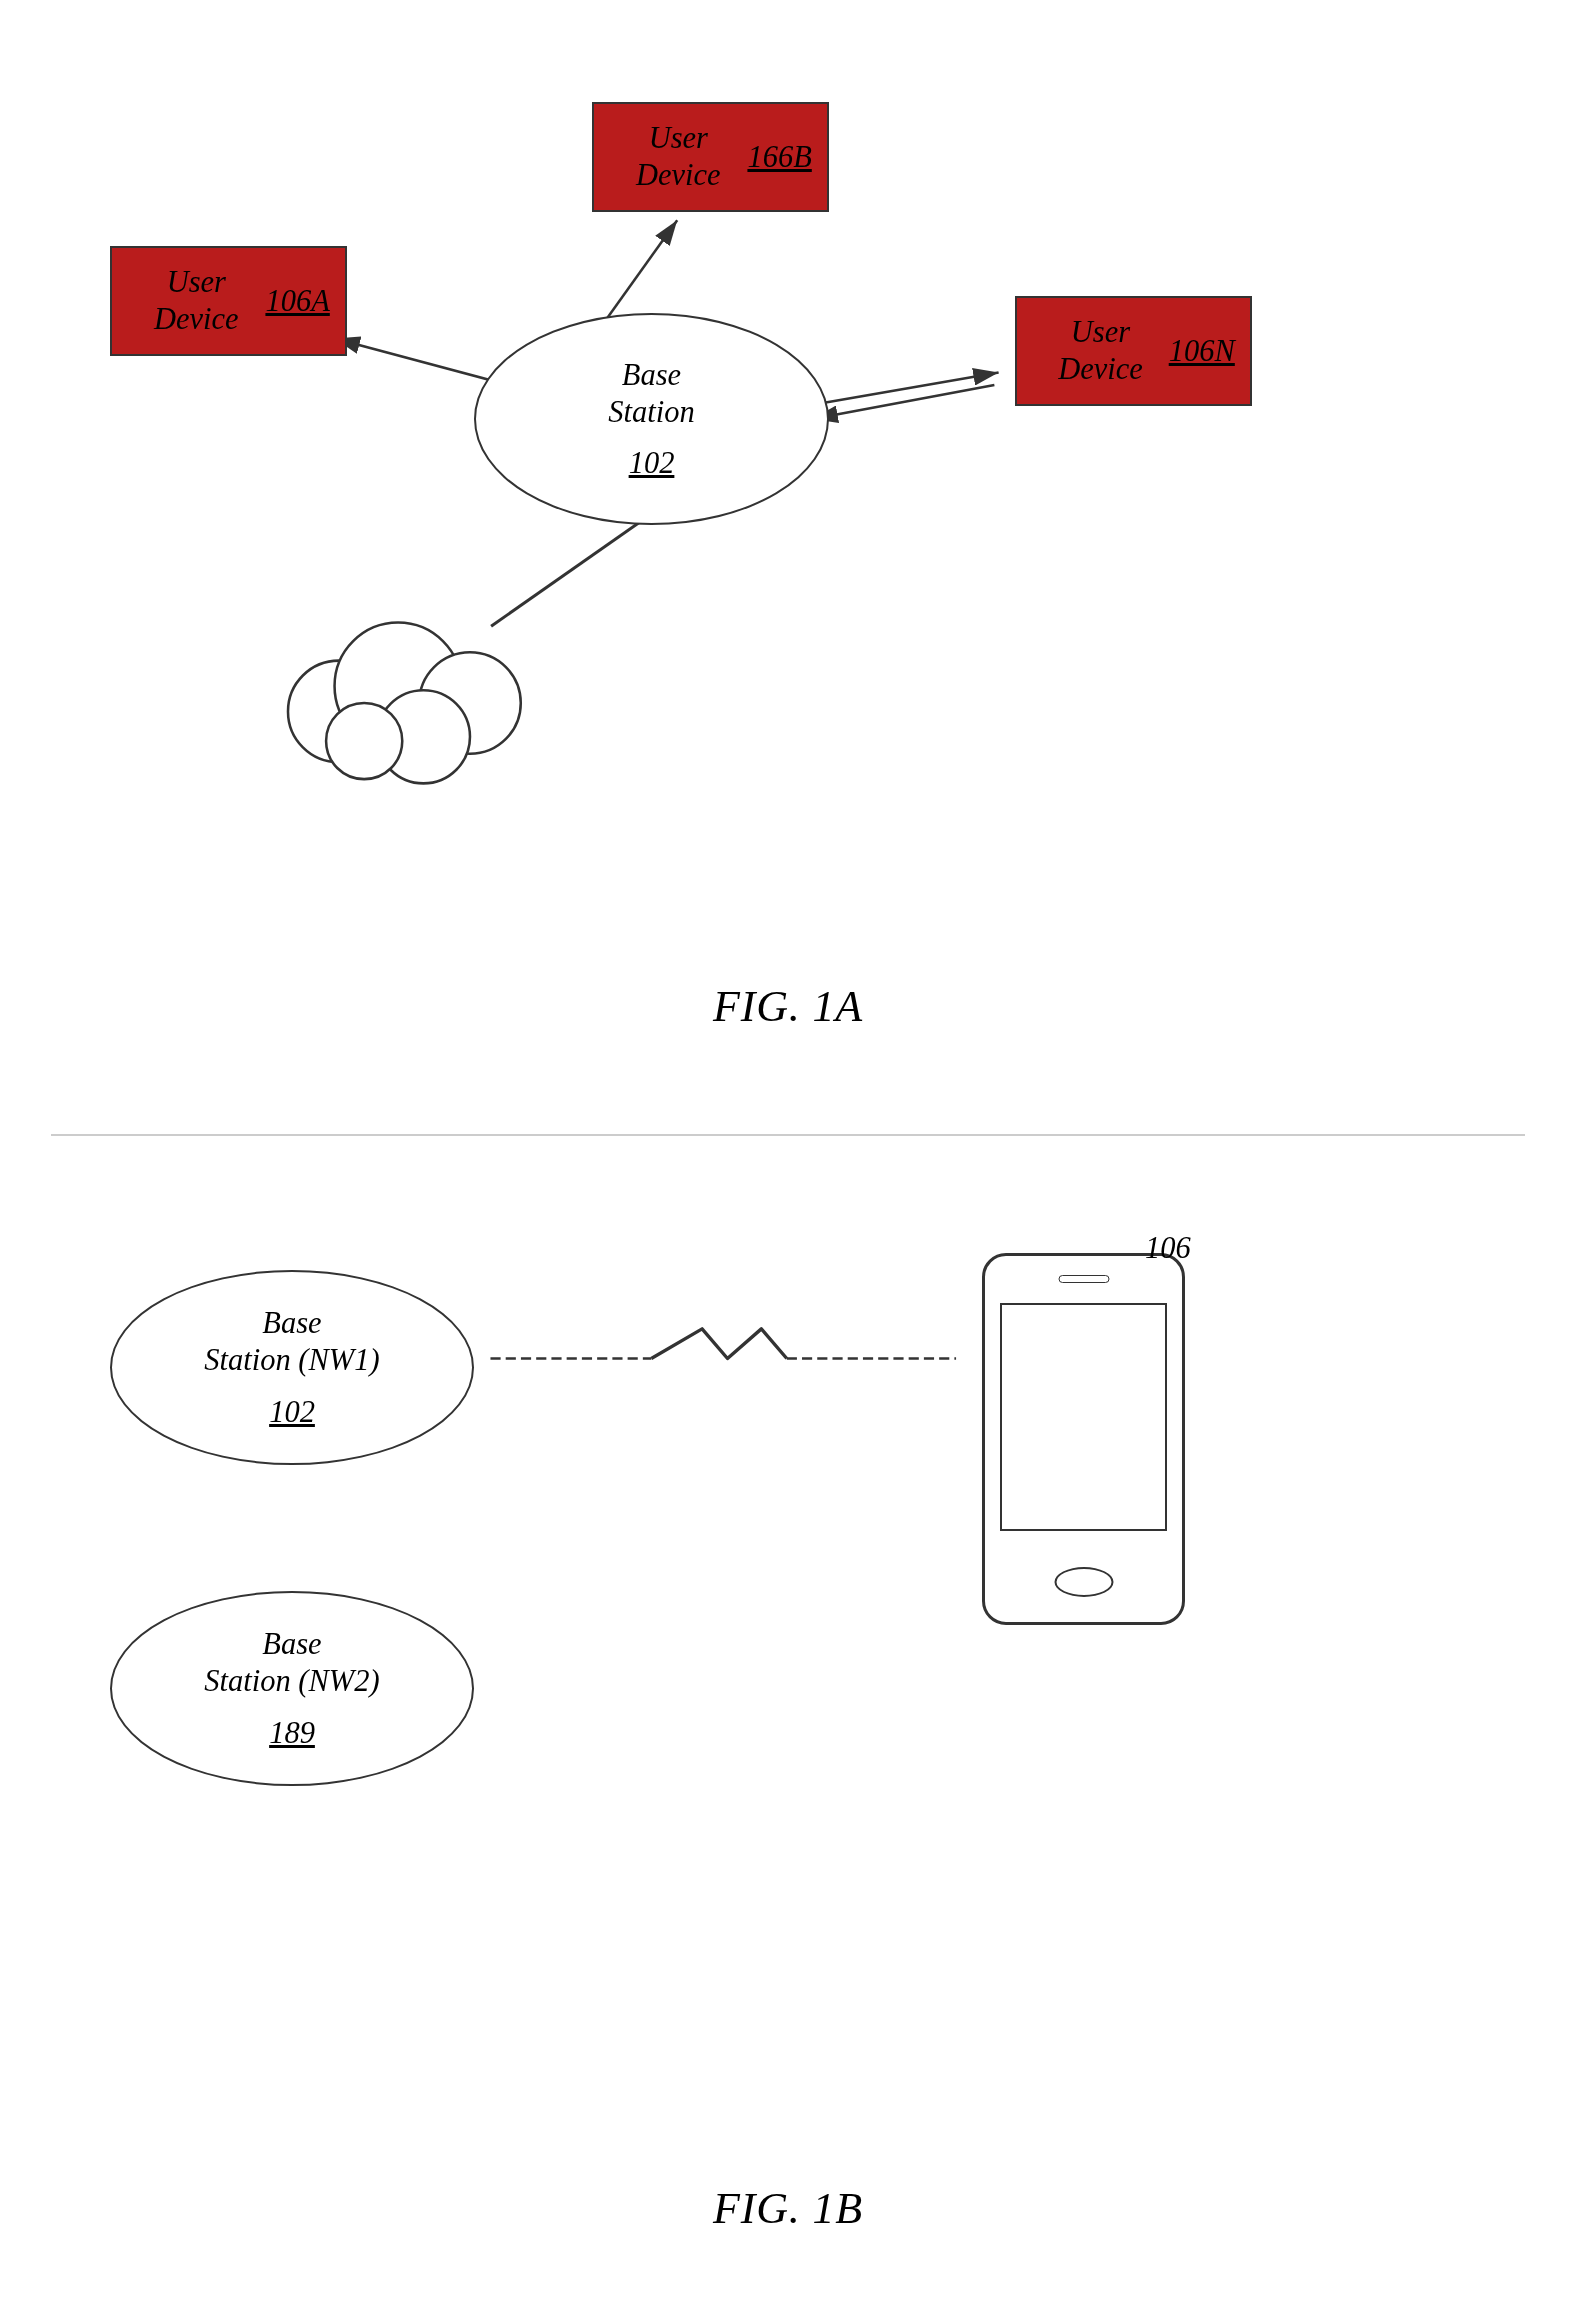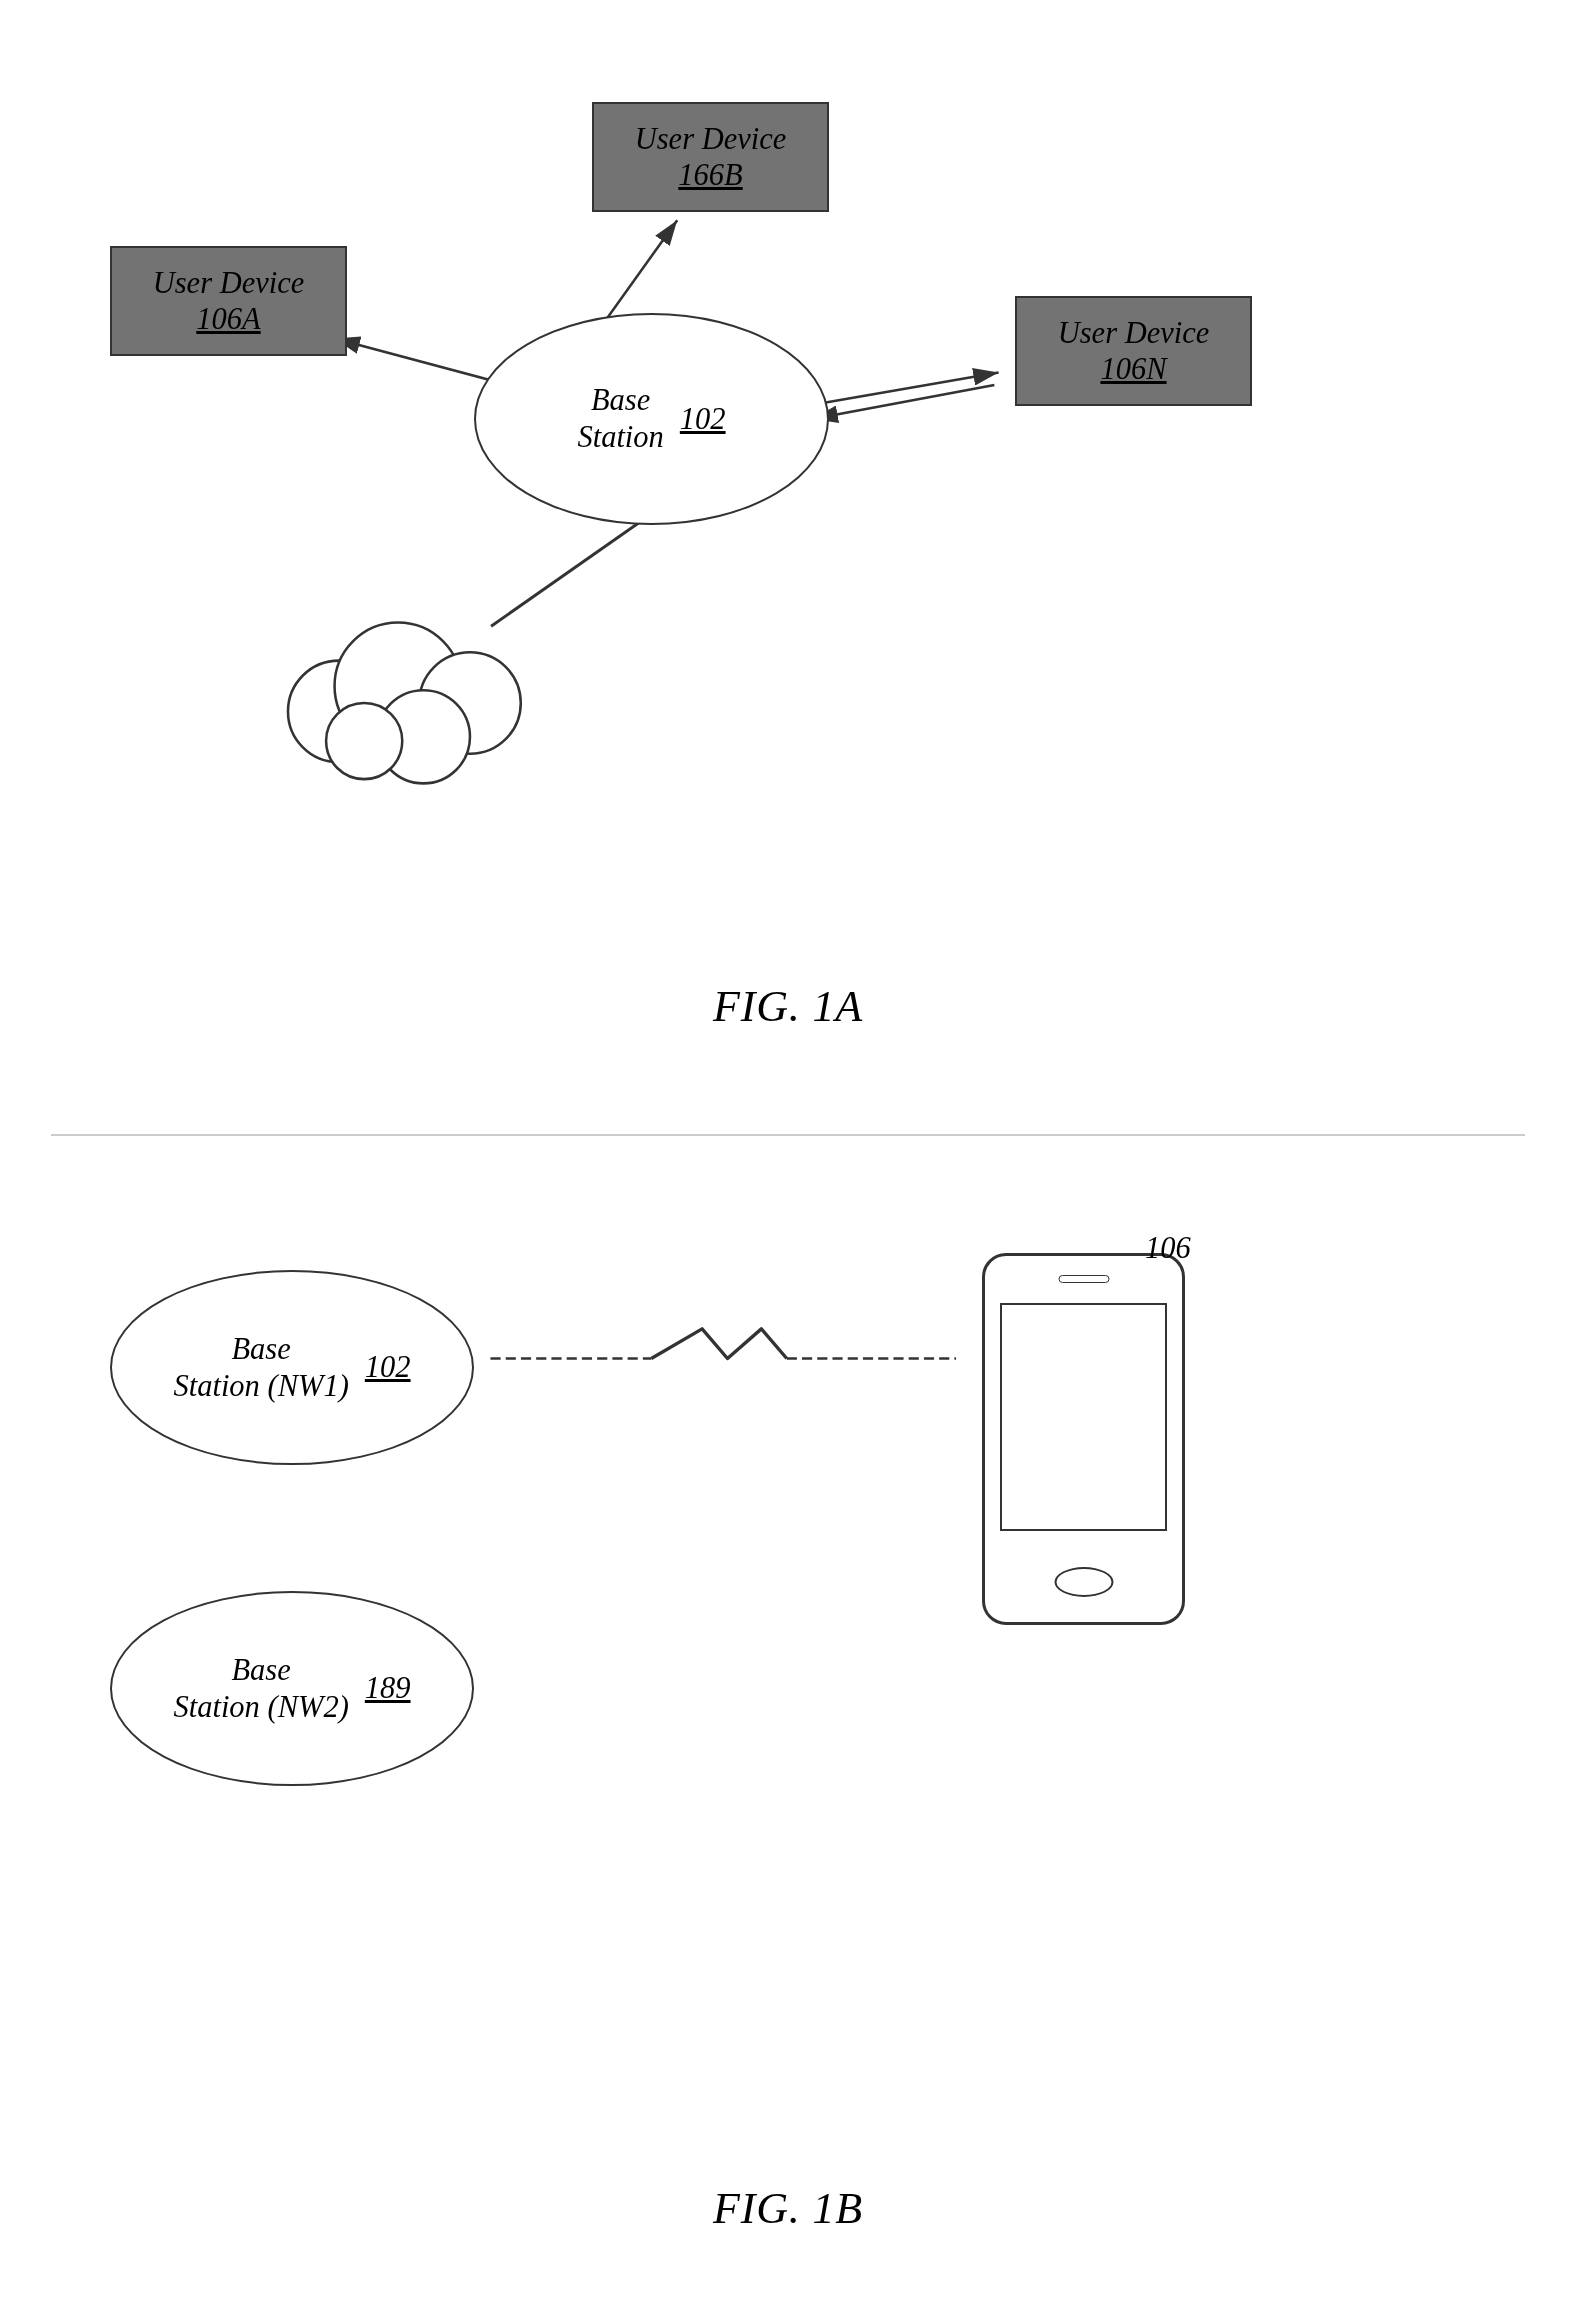--- a/index.html
+++ b/index.html
@@ -36,23 +36,23 @@
       font-size: 44px;
       font-style: italic;
       font-weight: normal;
       letter-spacing: 0.8px;
     }
 
     
     .box {
       position: absolute;
       border: 2.5px solid #333;
-      background: #737373;
+      background: #b91c1c;
       display: flex;
-      flex-direction: column;
+      flex-direction: row;
       align-items: center;
       justify-content: center;
       text-align: center;
       padding: 8.5px 15.2px;
     }
     .box .box-title {
       font-size: 30.5px;
       font-style: italic;
       line-height: 1.2;
     }
@@ -62,21 +62,21 @@
       text-decoration: underline;
     }
 
     
     .ellipse {
       position: absolute;
       border: 2.5px solid #333;
       border-radius: 50%;
       background: #fff;
       display: flex;
-      flex-direction: row;
+      flex-direction: column;
       align-items: center;
       justify-content: center;
       text-align: center;
       gap: 16px;
     }
     .ellipse .el-title {
       font-size: 30.5px;
       font-style: italic;
       line-height: 1.2;
     }

